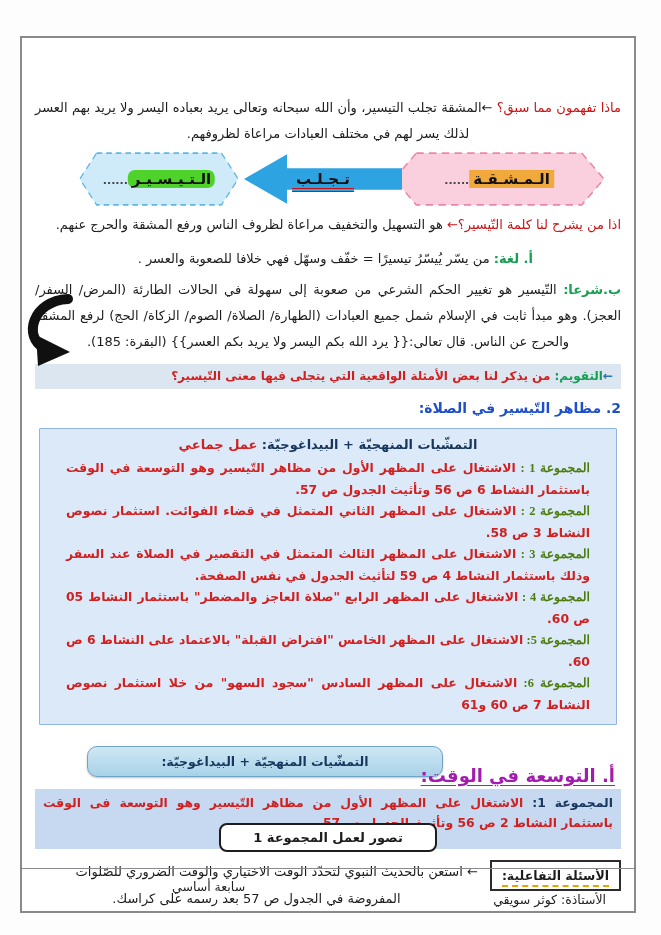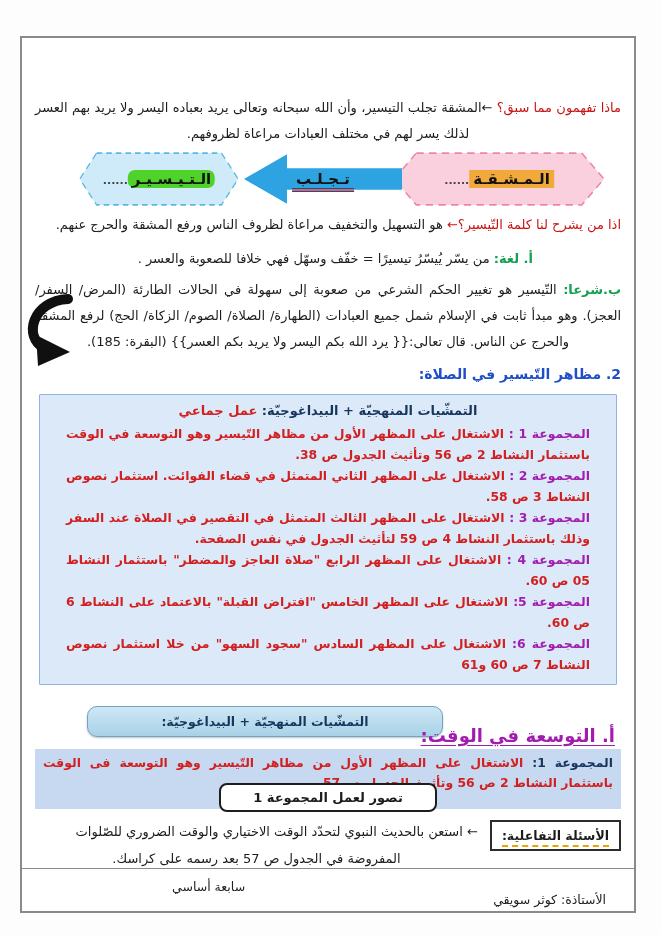--- a/index.html
+++ b/index.html
@@ -63,21 +63,21 @@
 
   
   .groups-box{
     margin:6px auto 0;width:578px;box-sizing:border-box;background:#dbe9f8;
     border:1px solid #8fb4dd;border-radius:1px;padding:8px 26px 9px;
   }
   .groups-head{text-align:center;font-size:13px;font-weight:bold;margin-bottom:5px;}
   .navy{color:#17365d;}
   .redbold{color:#d21f1f;}
   .grow{font-size:12.4px;font-weight:bold;line-height:21px;text-align:justify;}
-  .grow .glabel{color:#a21caf;}
+  .grow .glabel{color:#4d7c0f;font-family:Liberation Serif, serif;}
   .grow .gtext{color:#d21f1f;}
 
   
   .methods-row{position:relative;height:40px;margin-top:21px;}
   .methods-box{
     position:absolute;left:52px;top:0;width:356px;box-sizing:border-box;
     background:linear-gradient(#cfe7f4,#a8d2e8);border:1px solid #6fa3c8;border-radius:10px;
     text-align:center;font-size:12.5px;font-weight:bold;color:#17365d;padding:7px 4px;
     box-shadow:0 1px 2px rgba(0,0,0,.25);
   }
@@ -148,26 +148,27 @@
 
     <svg class="curve-arrow" viewBox="0 0 56 76">
       <path d="M50 8 C 14 10, 5 46, 26 57" stroke="#101010" stroke-width="10" fill="none" stroke-linecap="round"></path>
       <polygon points="18,44 52,61 20,75" fill="#101010"></polygon>
     </svg>
 
     <p class="p-lugha"><span class="green">أ.  لغة:</span><span> من يسّر يُيسّرُ تيسيرًا = خفّف وسهّل فهي خلافا للصعوبة والعسر .</span></p>
 
     <p class="p-sharan"><span class="green">ب.شرعا:</span><span> التّيسير هو تغيير الحكم الشرعي من صعوبة إلى سهولة في الحالات الطارئة (المرض/ السفر/ العجز). وهو مبدأ ثابت في الإسلام شمل جميع العبادات (الطهارة/ الصلاة/ الصوم/ الزكاة/ الحج) لرفع المشقة والحرج عن الناس. قال تعالى:{{ يرد الله بكم اليسر ولا يريد بكم العسر}} (البقرة: 185).</span></p>
 
+    <div class="taqwim"><span class="arr">←</span><span class="green">التقويم:</span><span class="q"> من يذكر لنا بعض الأمثلة الواقعية التي يتجلى فيها معنى التّيسير؟</span></div>
 
     <div class="sec-title">2. مظاهر التّيسير في الصلاة:</div>
 
     <div class="groups-box">
       <div class="groups-head"><span class="navy">التمشّيات المنهجيّة + البيداغوجيّة: </span><span class="redbold">عمل جماعي</span></div>
-      <div class="grow"><span class="glabel">المجموعة 1 : </span><span class="gtext">الاشتغال على المظهر الأول من مظاهر التّيسير وهو التوسعة في الوقت باستثمار النشاط 2 ص 56 وتأثيث الجدول ص 38.</span></div>
+      <div class="grow"><span class="glabel">المجموعة 1 : </span><span class="gtext">الاشتغال على المظهر الأول من مظاهر التّيسير وهو التوسعة في الوقت باستثمار النشاط 6 ص 56 وتأثيث الجدول ص 57.</span></div>
       <div class="grow"><span class="glabel">المجموعة 2 : </span><span class="gtext">الاشتغال على المظهر الثاني المتمثل في قضاء الفوائت. استثمار نصوص النشاط 3 ص 58.</span></div>
       <div class="grow"><span class="glabel">المجموعة 3 : </span><span class="gtext">الاشتغال على المظهر الثالث المتمثل في التقصير في الصلاة عند السفر وذلك باستثمار النشاط 4 ص 59 لتأثيث الجدول في نفس الصفحة.</span></div>
       <div class="grow"><span class="glabel">المجموعة 4 : </span><span class="gtext">الاشتغال على المظهر الرابع "صلاة العاجز والمضطر" باستثمار النشاط 05 ص 60.</span></div>
       <div class="grow"><span class="glabel">المجموعة 5: </span><span class="gtext">الاشتغال على المظهر الخامس "افتراض القبلة" بالاعتماد على النشاط 6 ص 60.</span></div>
       <div class="grow"><span class="glabel">المجموعة 6: </span><span class="gtext">الاشتغال على المظهر السادس "سجود السهو" من خلا استثمار نصوص النشاط 7 ص 60 و61</span></div>
     </div>
 
     <div class="methods-row">
       <div class="methods-box">التمشّيات المنهجيّة + البيداغوجيّة:</div>
       <div class="tawsia">أ. التوسعة في الوقت:</div>

